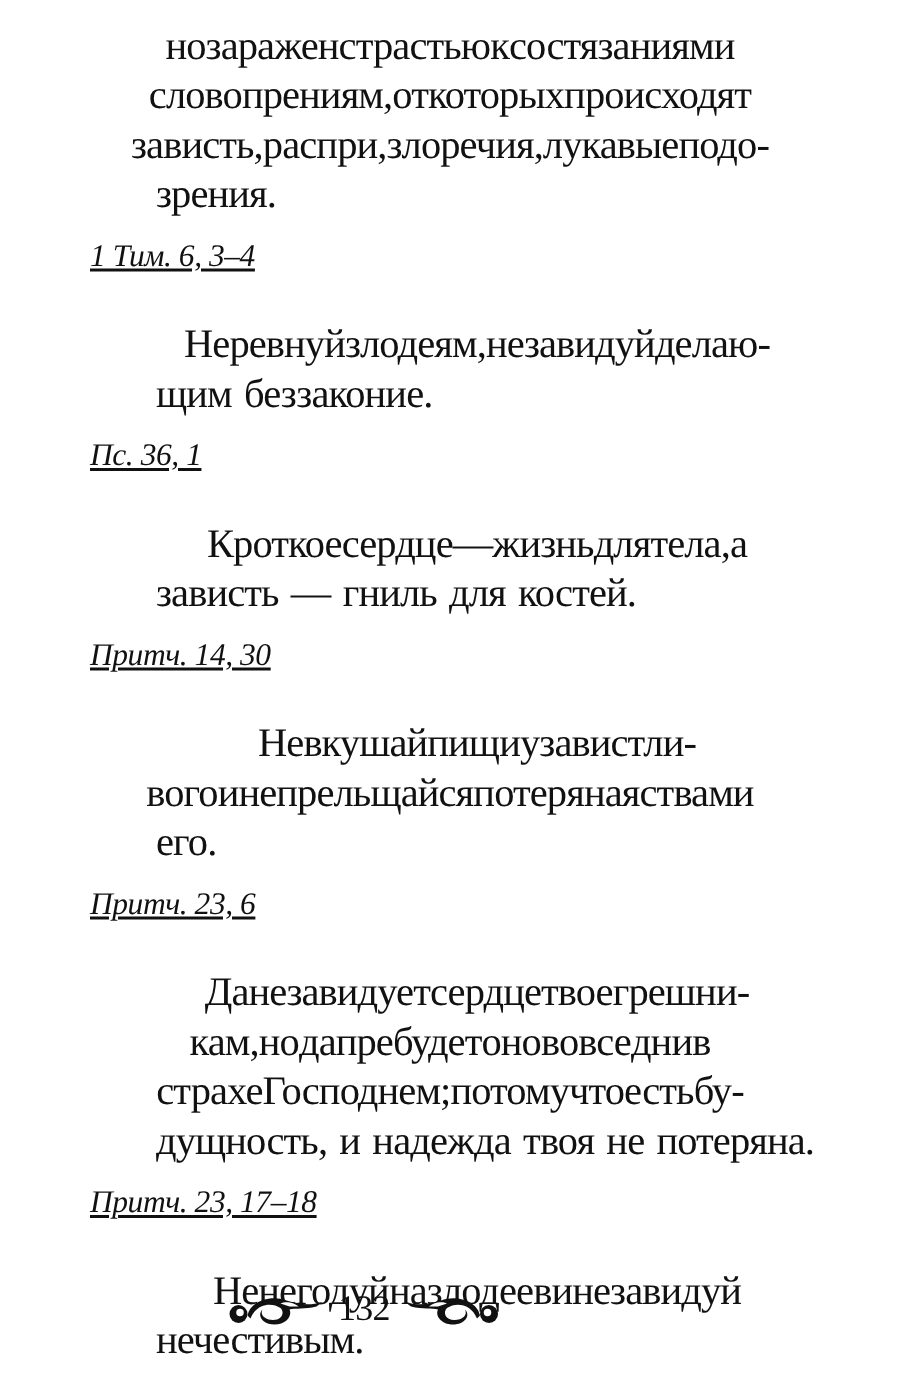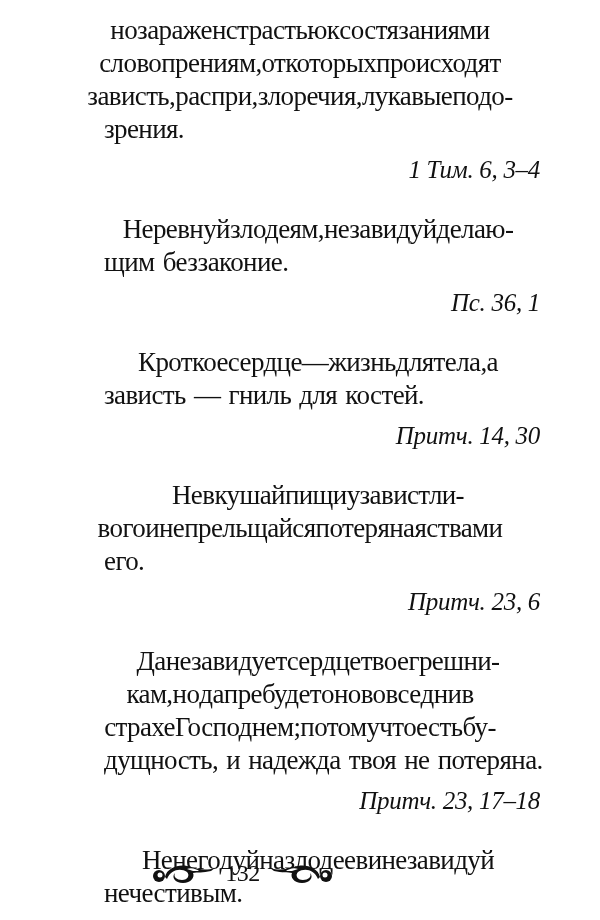--- a/index.html
+++ b/index.html
@@ -11,22 +11,22 @@
   .page { position: absolute; left: 60px; top: 14px; width: 480px; }
   .block { margin: 0; }
   .para {
     font-size: 27px; line-height: 33px; margin: 0;
     text-align: justify; text-align-last: left;
     letter-spacing: -0.6px; word-spacing: 2px;
   }
   .line { display: block; white-space: nowrap; margin-left: 44px; }
   .justify-line { display: flex; justify-content: center; white-space: nowrap; }
   .ref {
-    font-style: italic; font-size: 25px; line-height: 32px;
-    text-align: right; margin: 8px 0 0 0; letter-spacing: -0.3px;
+    font-style: italic; font-size: 21px; line-height: 32px;
+    text-align: left; margin: 8px 0 0 0; letter-spacing: -0.3px; text-decoration: underline;
   }
   .gap { height: 27px; }
   .footer {
     position: absolute; left: 0; width: 485px; top: 853px; height: 40px;
     display: flex; justify-content: center; align-items: center; gap: 8px;
   }
   .pagenum { font-size: 24px; line-height: 30px; letter-spacing: -0.5px; }
   svg { display: block; }
 </style>
 </head>

